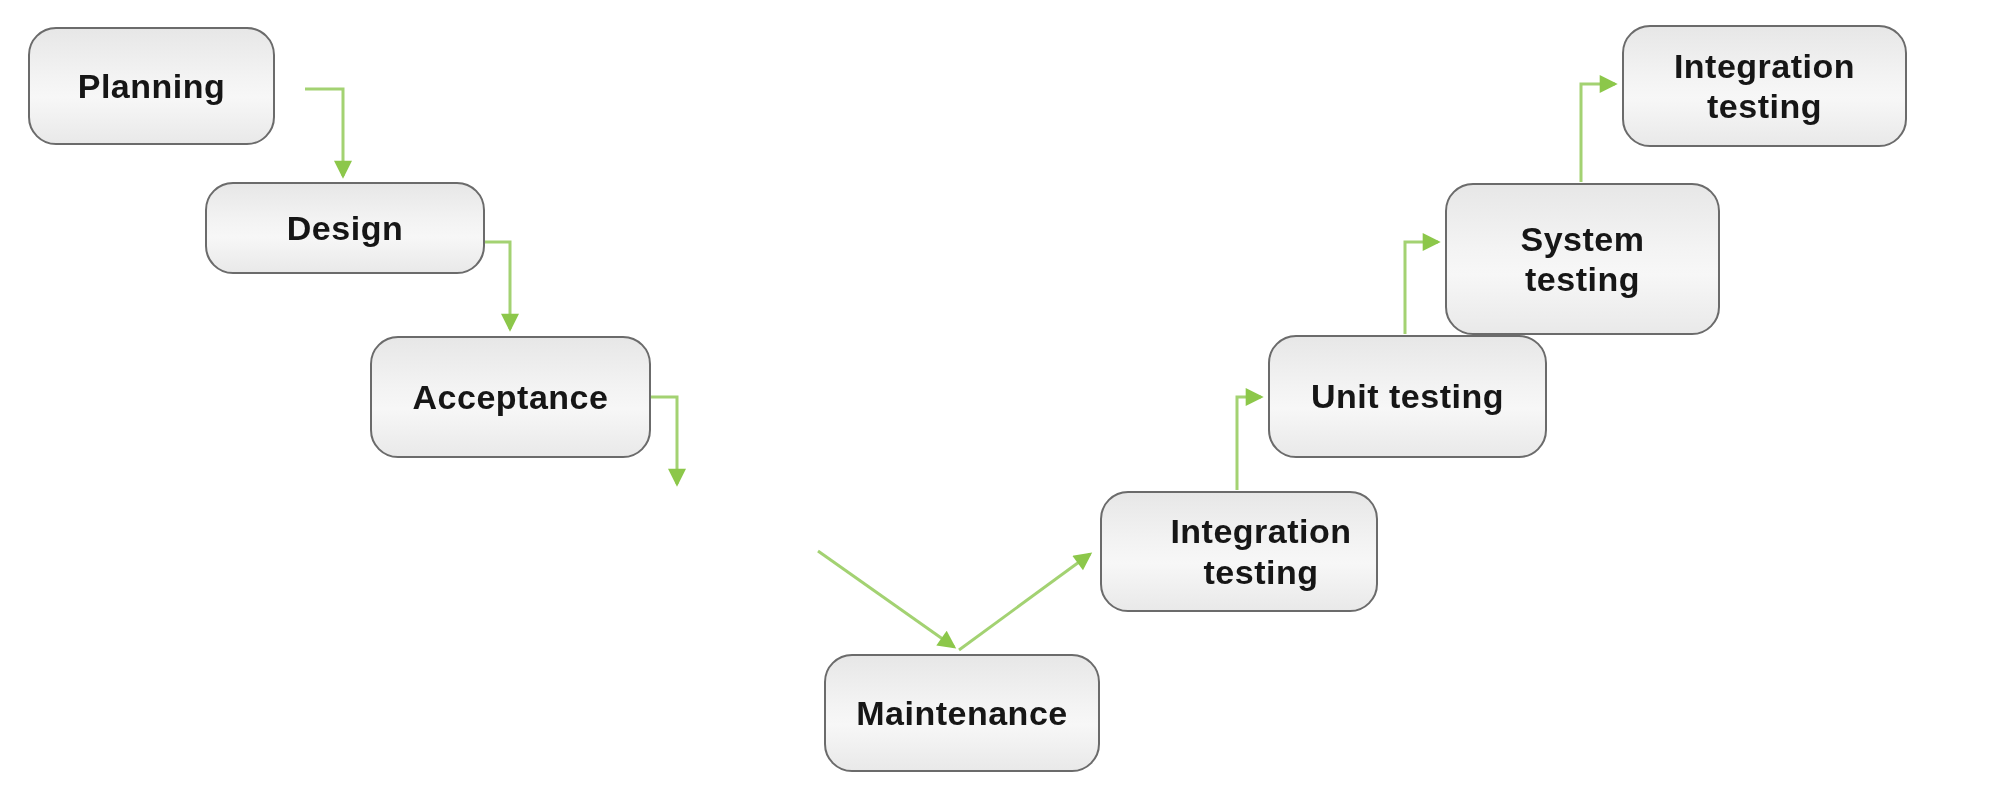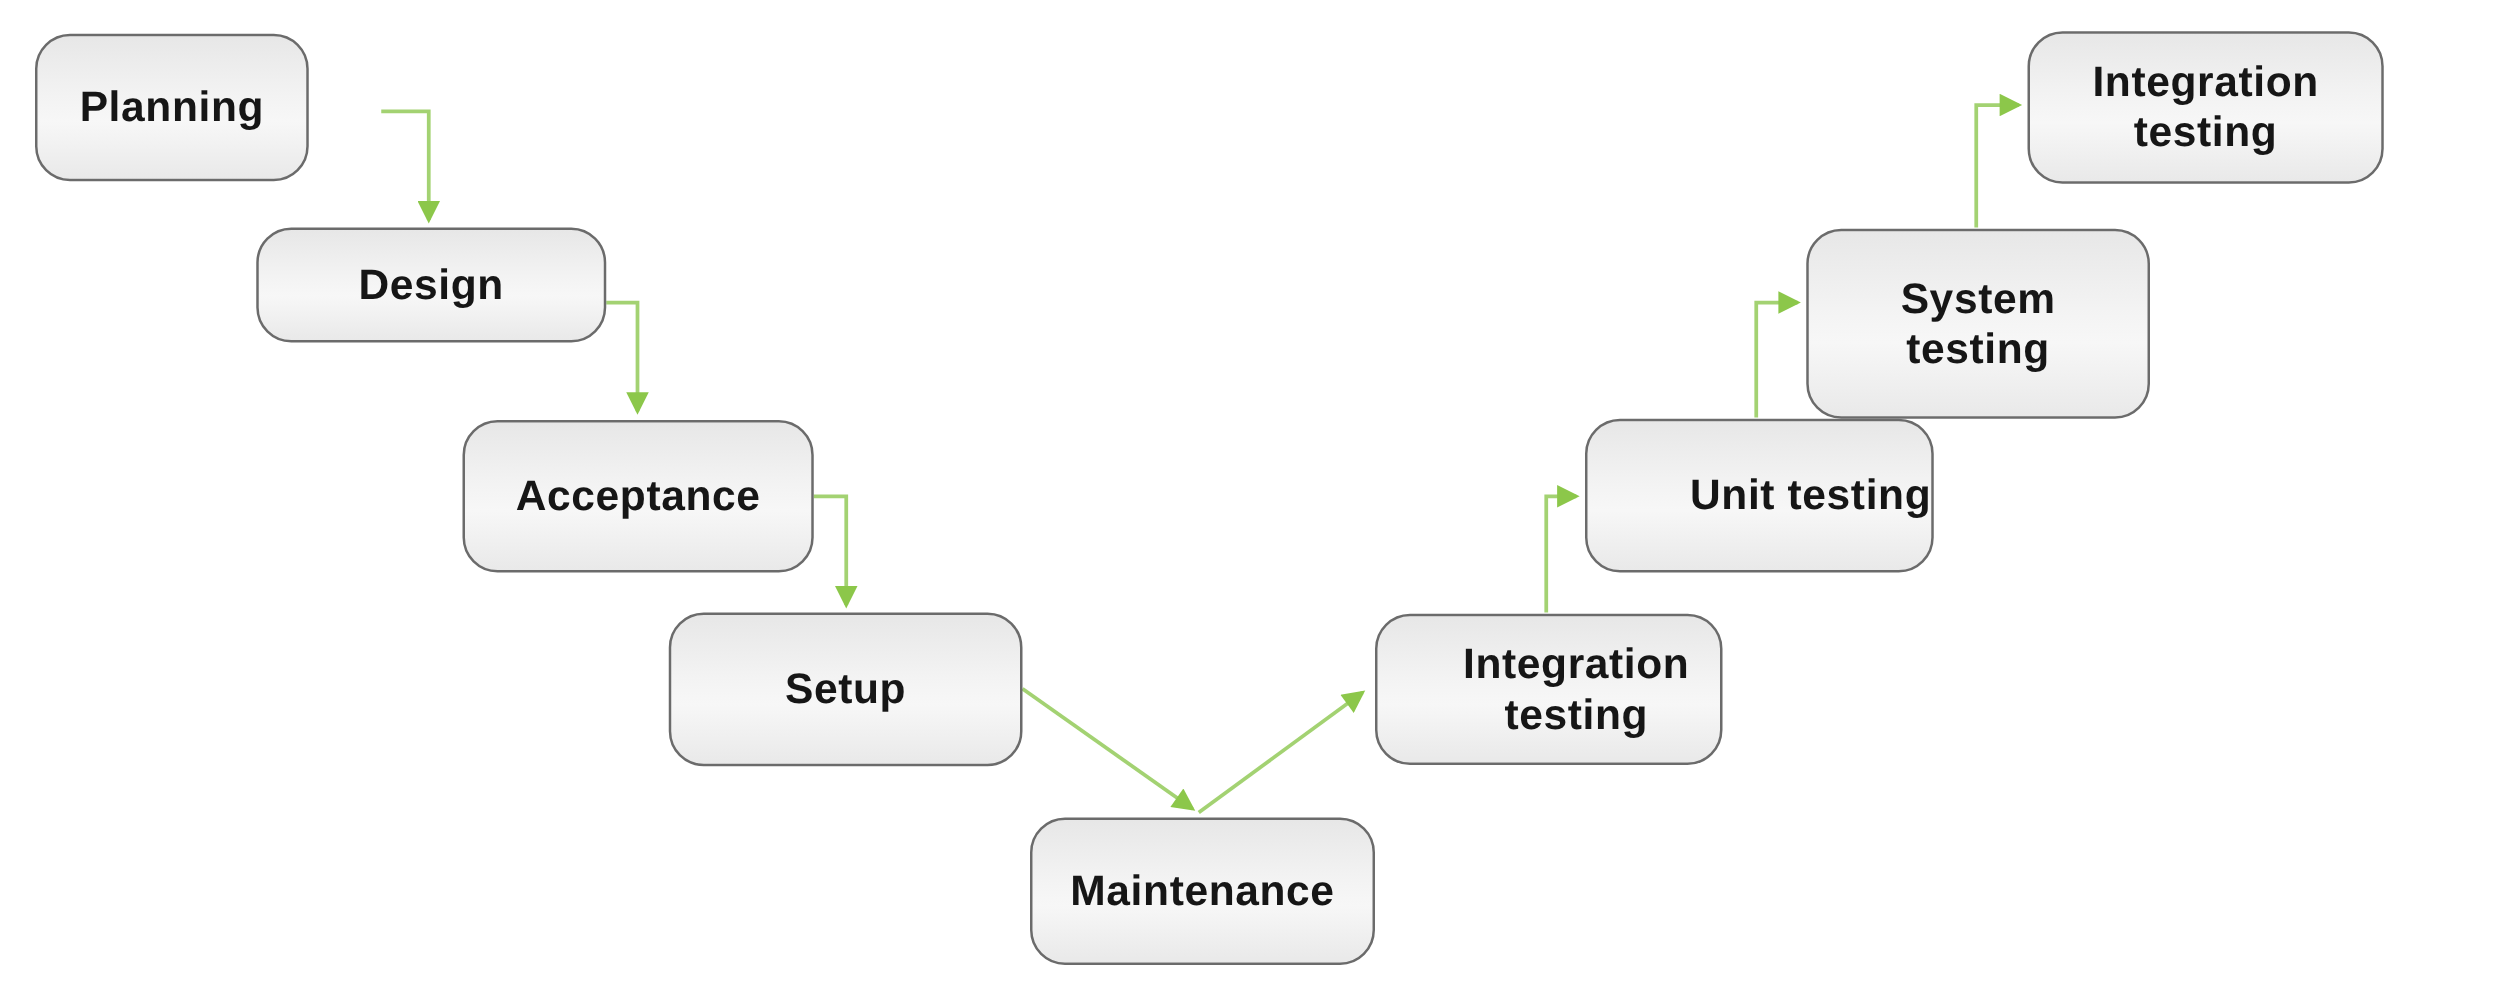--- a/index.html
+++ b/index.html
@@ -35,27 +35,27 @@
   }
   .label {
     font-weight: bold;
     font-size: 34px;
     line-height: 1.18;
     color: var(--box-text, #161616);
     text-align: center;
     white-space: pre-line;
     letter-spacing: 0.5px;
   }
-  #n-planning     { left: 28px;   top: 27px;  width: 219px; height: 118px; }
+  #n-planning     { left: 28px;   top: 27px;  width: 247px; height: 118px; }
   #n-design       { left: 205px;  top: 182px; width: 280px; height: 92px; }
   #n-development  { left: 370px;  top: 336px; width: 281px; height: 122px; }
   #n-setup        { left: 535px;  top: 490px; width: 283px; height: 123px; }
   #n-maintenance  { left: 824px;  top: 654px; width: 276px; height: 118px; }
   #n-integration  { left: 1100px; top: 491px; width: 278px; height: 121px; padding-left: 44px; }
-  #n-unit         { left: 1268px; top: 335px; width: 279px; height: 123px; justify-content: flex-end; }
+  #n-unit         { left: 1268px; top: 335px; width: 279px; height: 123px; }
   #n-system       { left: 1445px; top: 183px; width: 275px; height: 152px; }
   #n-acceptance   { left: 1622px; top: 25px;  width: 285px; height: 122px; }
 </style>
 </head>
 <body>
 
 <div class="canvas">
 
   <svg class="edges-layer" viewBox="0 0 2007 785" xmlns="http://www.w3.org/2000/svg">
     <defs>
@@ -75,23 +75,20 @@
 
   <div class="node" id="n-planning">
     <span class="label">Planning</span>
   </div>
   <div class="node" id="n-design">
     <span class="label">Design</span>
   </div>
   <div class="node" id="n-development">
     <span class="label">Acceptance</span>
   </div>
-  <div class="node" id="n-setup">
-    <span class="label">Setup</span>
-  </div>
   <div class="node" id="n-maintenance">
     <span class="label">Maintenance</span>
   </div>
   <div class="node" id="n-integration">
     <span class="label">Integration
 testing</span>
   </div>
   <div class="node" id="n-unit">
     <span class="label">Unit testing</span>
   </div>

